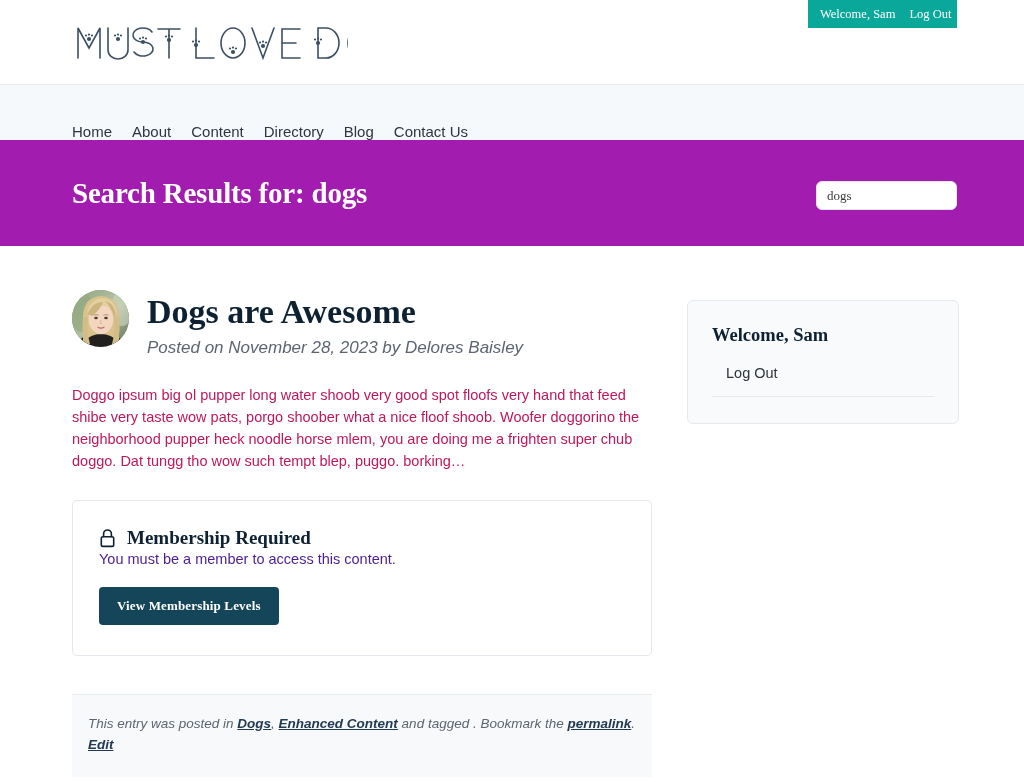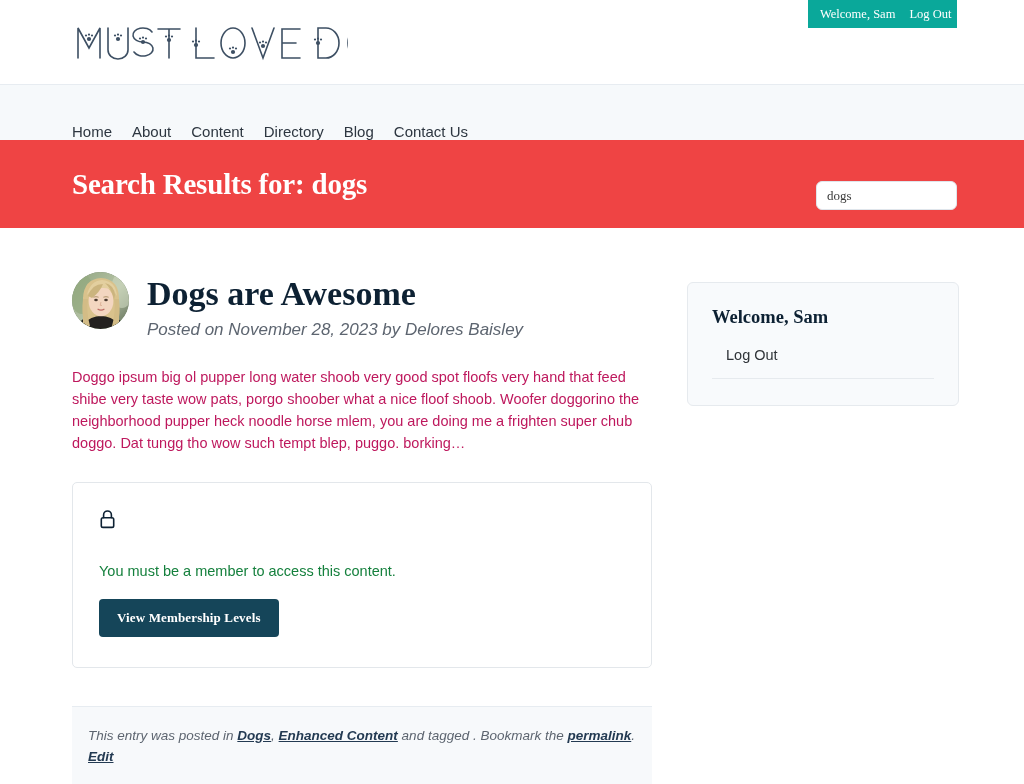--- a/index.html
+++ b/index.html
@@ -90,22 +90,22 @@
     background:#ffffff;
     padding:0 10px;
     font-family:"Liberation Serif", serif;
     font-size:13px;
     color:#3a3a3a;
     outline:none;
   }
 
   
   .hero{
-    background:#ef4444;
-    height:88px;
+    background:#a21caf;
+    height:106px;
     display:flex;
     align-items:center;
   }
   .hero h1{
     margin:0;
     padding-left:72px;
     color:#ffffff;
     font-family:"Liberation Serif", serif;
     font-weight:700;
     font-size:29px;
@@ -178,23 +178,23 @@
   }
   .lock-icon{ display:block; }
   .member-title{
     margin:0;
     font-family:"Liberation Serif", serif;
     font-weight:700;
     font-size:19px;
     color:#0d2133;
   }
   .member-text{
-    margin:34px 0 0 0;
+    margin:2px 0 0 0;
     font-size:14.5px;
-    color:#15803d;
+    color:#4c1d95;
   }
   .member-btn{
     margin-top:20px;
     display:inline-block;
     background:#154559;
     color:#ffffff;
     border:none;
     border-radius:4px;
     padding:11px 18px;
     font-family:"Liberation Serif", serif;
@@ -419,20 +419,21 @@
       <p class="excerpt">Doggo ipsum big ol pupper long water shoob very good spot floofs very hand that feed shibe very taste wow pats, porgo shoober what a nice floof shoob. Woofer doggorino the neighborhood pupper heck noodle horse mlem, you are doing me a frighten super chub doggo. Dat tungg tho wow such tempt blep, puggo. borking…</p>
 
       <div class="member-box">
         <div class="member-title-row">
           <span>
             <svg class="lock-icon" width="17" height="20" viewBox="0 0 17 20" fill="none" stroke="#0d2133" stroke-width="1.6">
               <path d="M4.6 8.6 V5.9 a3.9 3.9 0 0 1 7.8 0 V8.6" stroke-linecap="round"></path>
               <rect x="2.3" y="8.8" width="12.4" height="9.6" rx="1.7"></rect>
             </svg>
           </span>
+          <h3 class="member-title">Membership Required</h3>
         </div>
         <p class="member-text">You must be a member to access this content.</p>
         <button class="member-btn">View Membership Levels</button>
       </div>
 
       <footer class="entry-meta">
         <span>This entry was posted in </span><a href="#">Dogs</a><span>, </span><a href="#">Enhanced Content</a><span> and tagged . Bookmark the </span><a href="#">permalink</a><span>.</span>
         <br>
         <a href="#">Edit</a>
       </footer>

